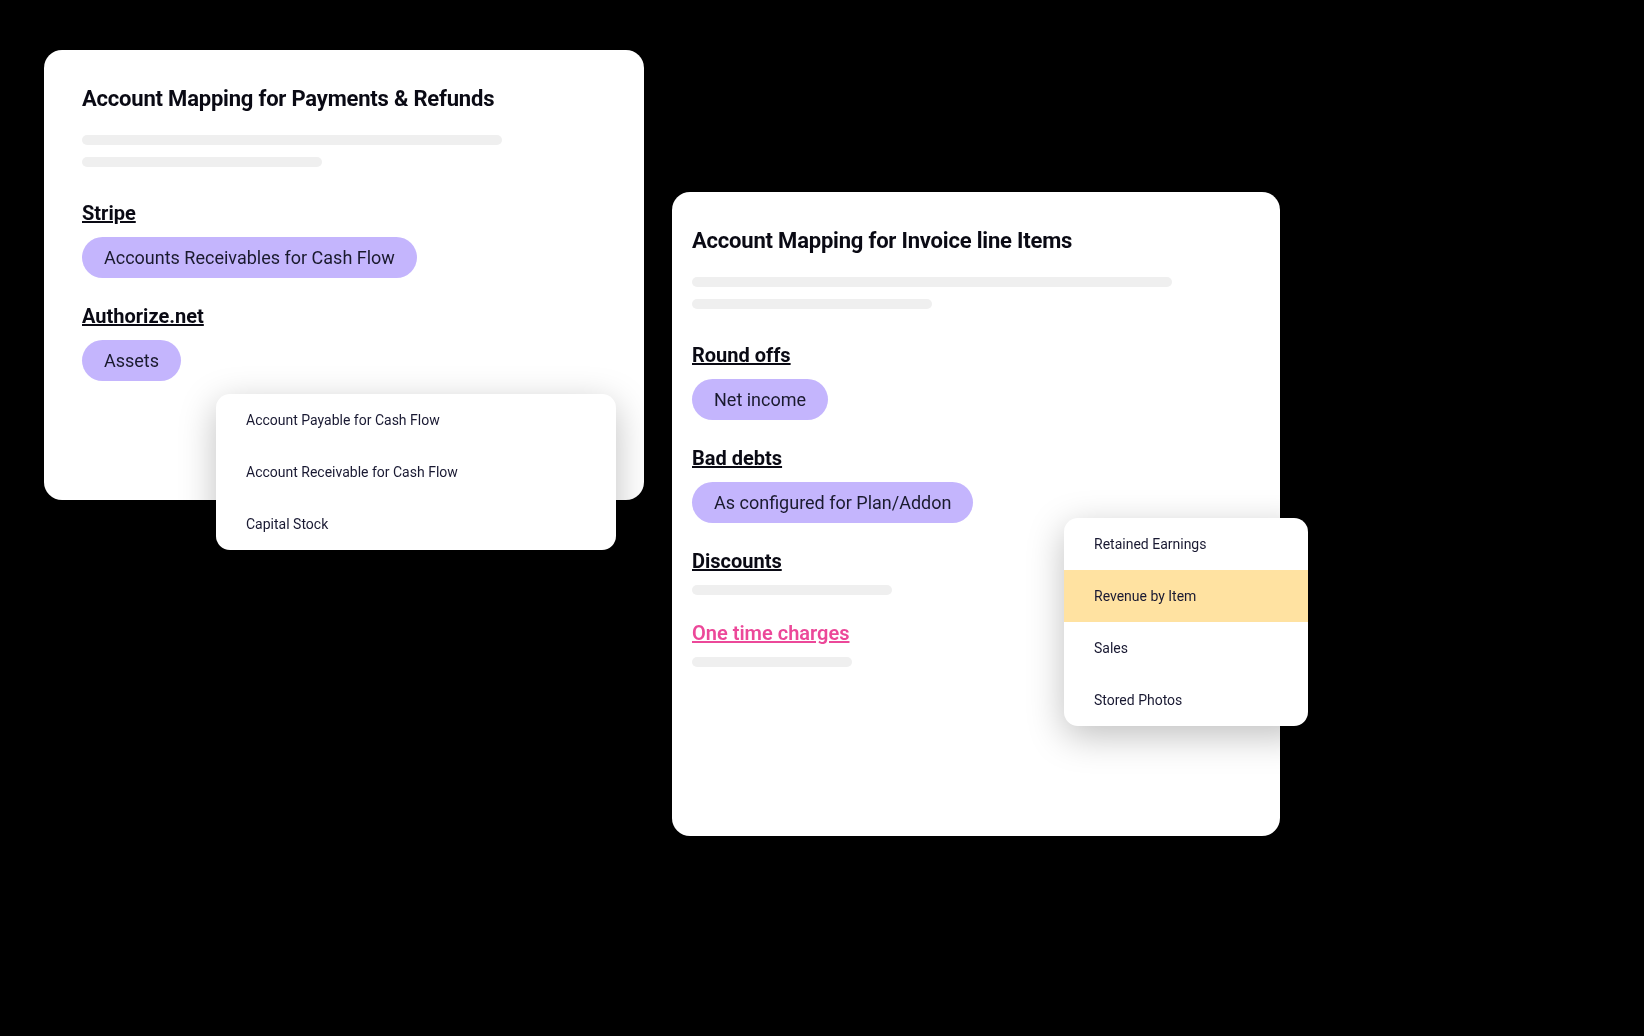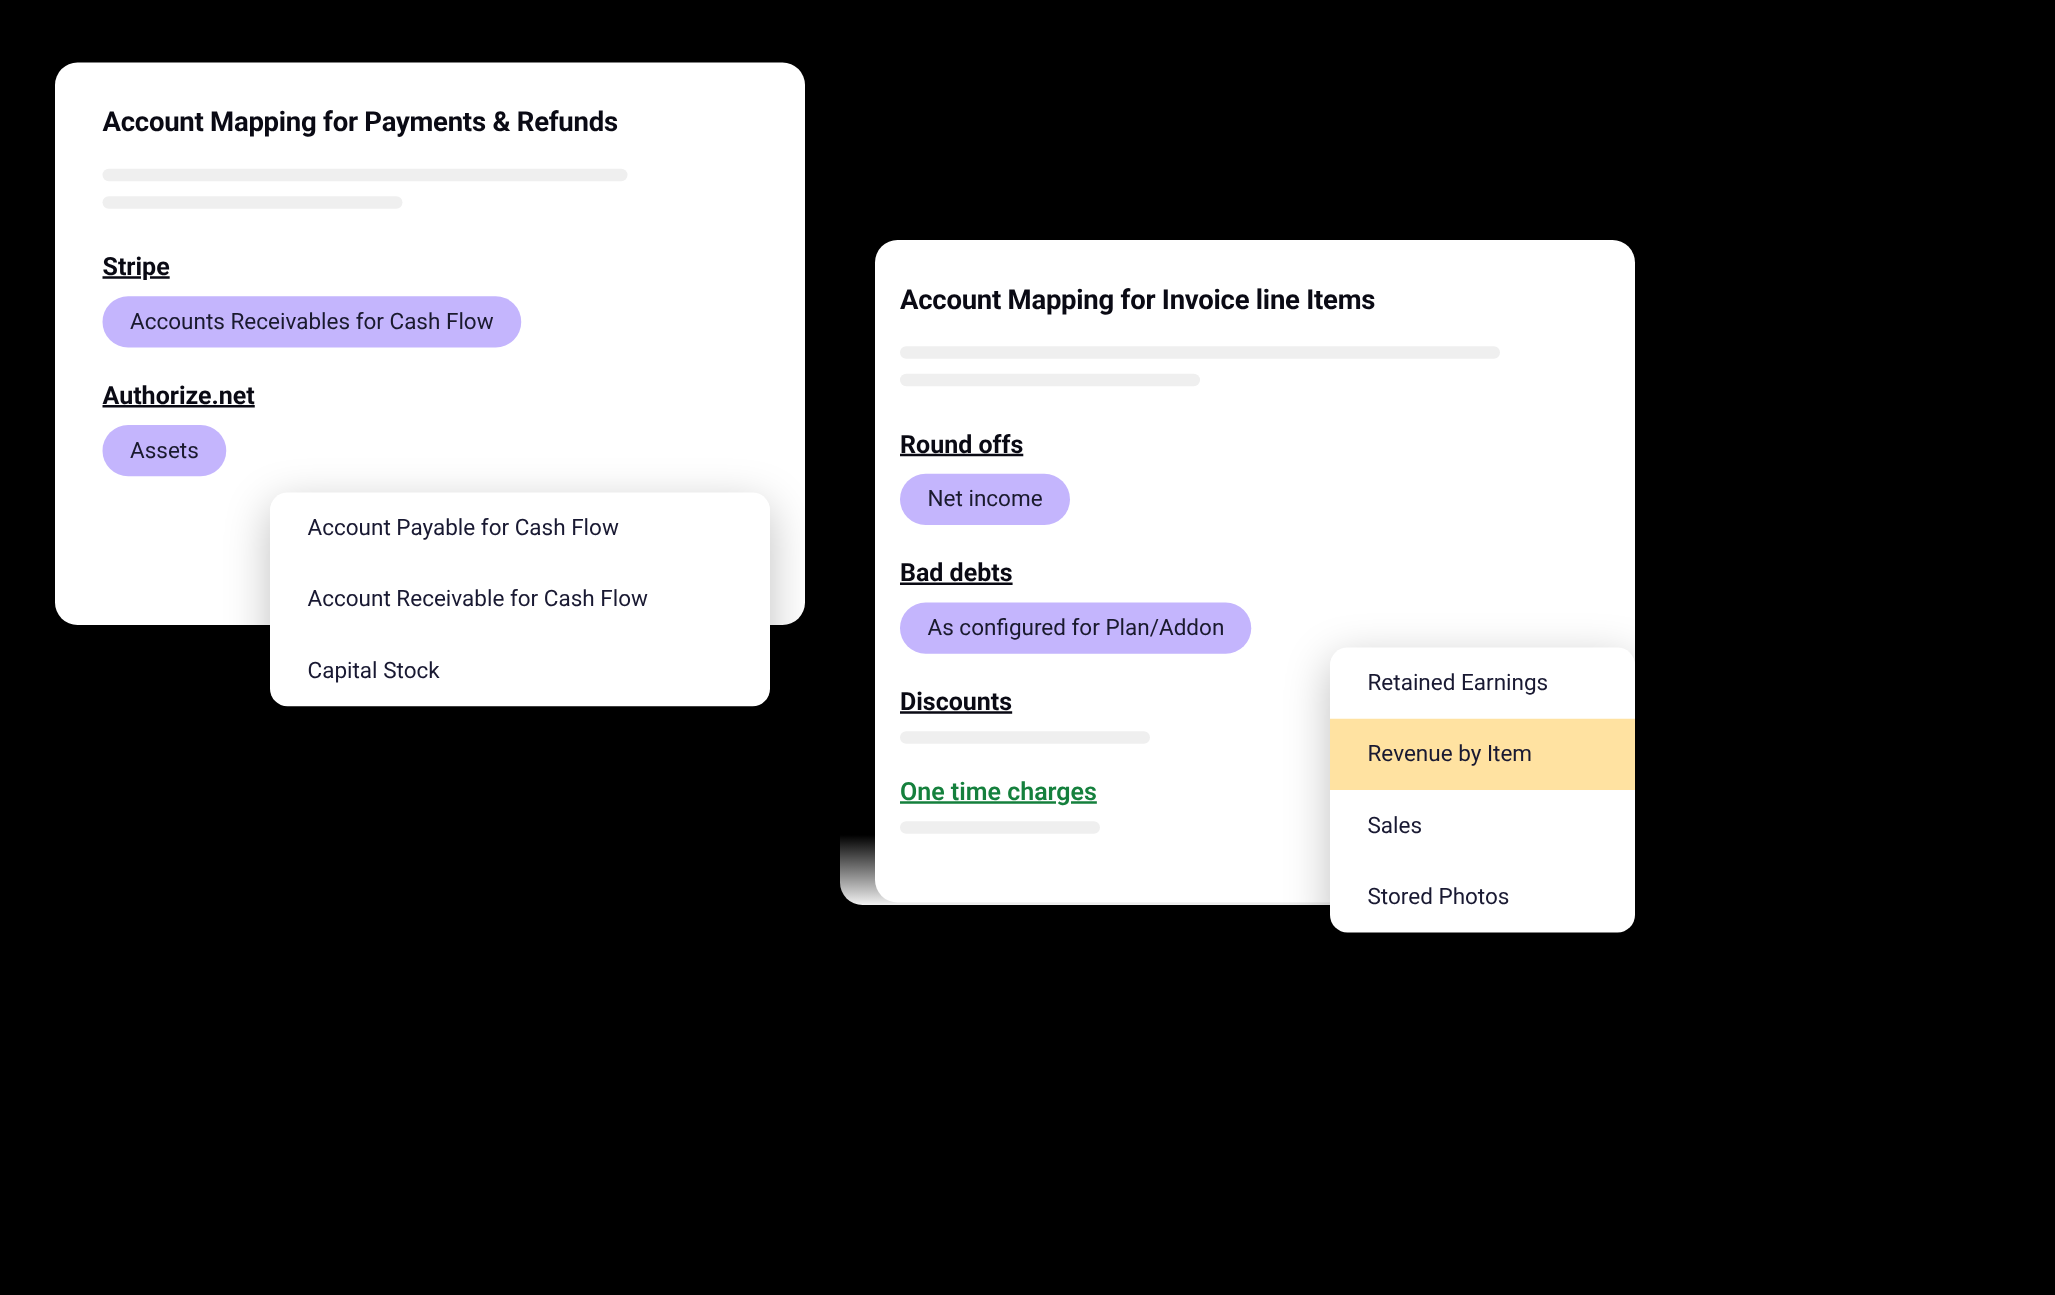--- a/index.html
+++ b/index.html
@@ -18,24 +18,24 @@
       padding: 36px 38px;
       box-shadow: 0 6px 24px rgba(0,0,0,0.35);
     }
     .card-left {
       left: 44px;
       top: 50px;
       width: 600px;
       height: 450px;
     }
     .card-right {
-      left: 700px;
+      left: 672px;
       top: 192px;
       width: 608px;
-      height: 530px;
+      height: 644px;
       padding-left: 20px;
     }
     .card-title {
       font-size: 22px;
       font-weight: 700;
       margin-bottom: 24px;
       letter-spacing: -0.2px;
     }
     .skeleton-group { margin-bottom: 34px; }
     .skeleton {
@@ -48,21 +48,21 @@
     .sk-long-r { width: 480px; }
     .sk-med { width: 240px; }
     .sk-short { width: 160px; }
     .section-label {
       font-size: 20px;
       font-weight: 700;
       margin-bottom: 12px;
       text-decoration: underline;
     }
     .section-label.faded {
-      color: #15803d;
+      color: #ec4899;
       font-weight: 600;
     }
     .pill {
       display: inline-block;
       background: #c4b5fd;
       border-radius: 999px;
       padding: 10px 22px;
       font-size: 18px;
       color: #1a1a2e;
       margin-bottom: 26px;
@@ -103,21 +103,21 @@
       top: 394px;
       width: 400px;
     }
     .menu-right {
       left: 1064px;
       top: 518px;
       width: 244px;
     }
     .menu-item {
       padding: 18px 30px;
-      font-size: 18px;
+      font-size: 14px;
       color: #191932;
       cursor: pointer;
     }
     .menu-item.highlight {
       background: #ffe2a1;
     }
     .fade-white {
       position: absolute;
       left: 672px;
       top: 668px;

